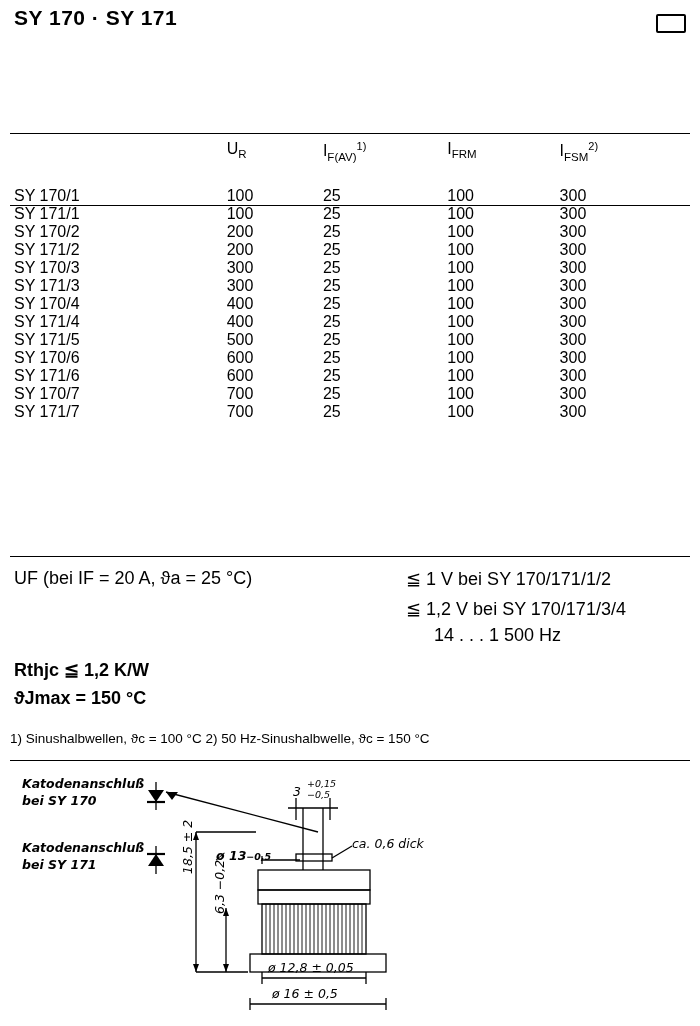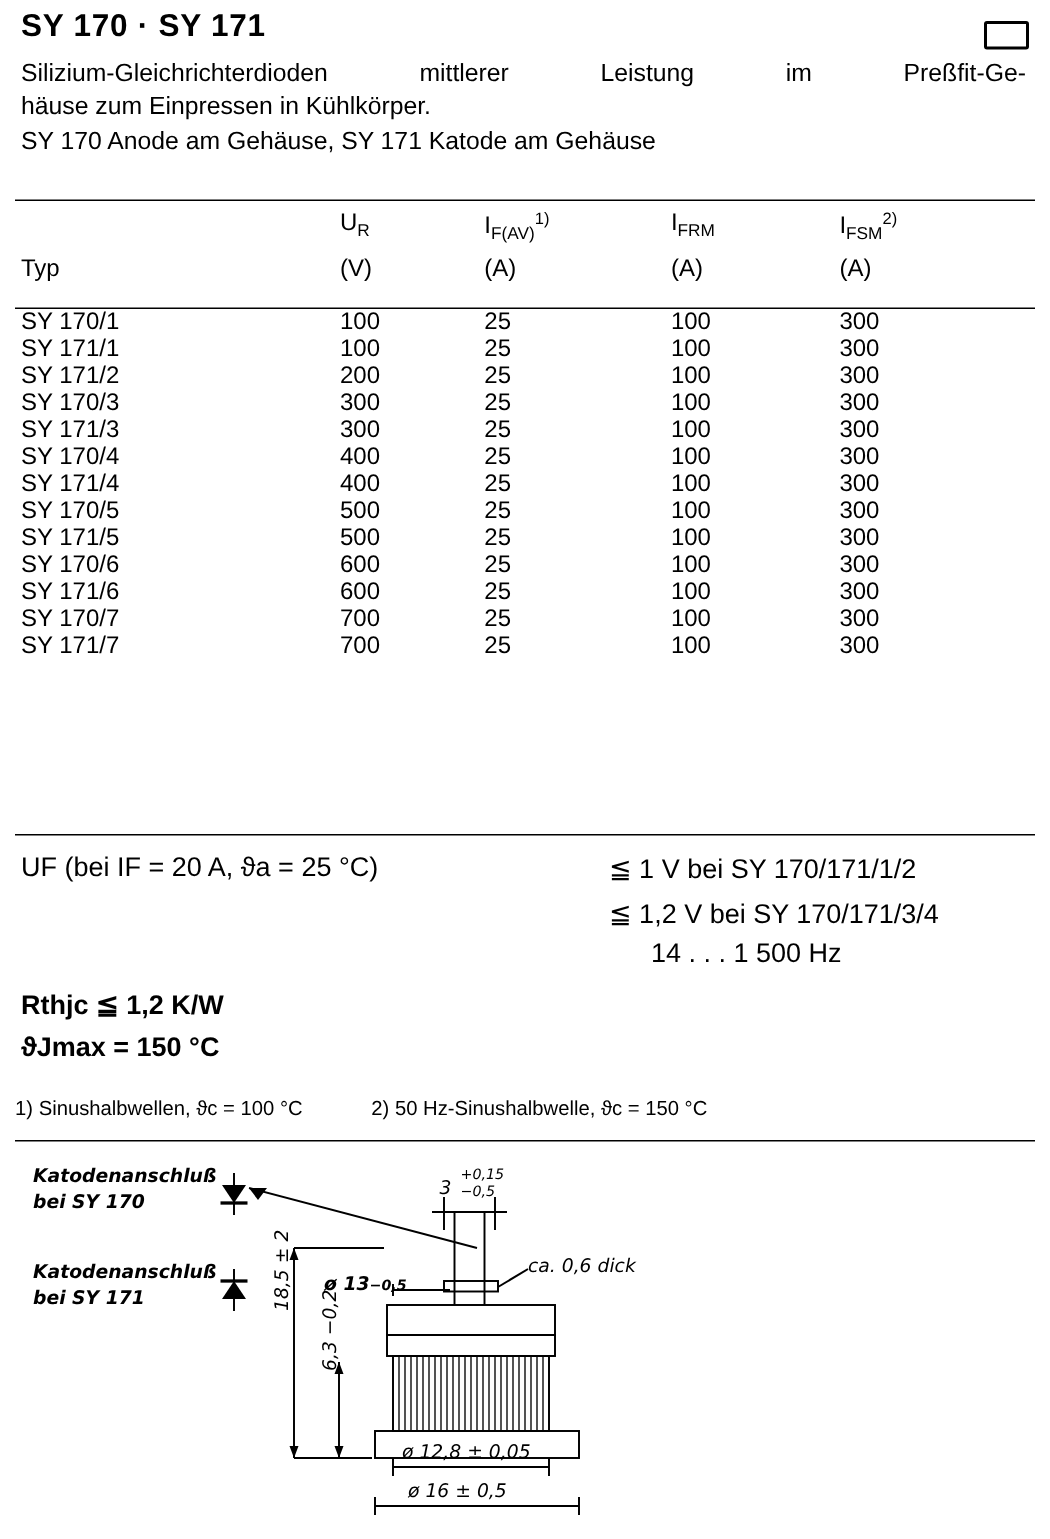--- a/index.html
+++ b/index.html
@@ -107,21 +107,21 @@
   .pleft { position: absolute; left: 4px; top: 0; }
   .pright { position: absolute; left: 396px; top: 0; }
   .pright2 { position: absolute; left: 424px; top: 0; }
   .note {
     position: absolute;
     left: 10px;
     top: 731px;
     width: 680px;
     font-size: 13.5px;
   }
-  .note .n2 { margin-left: 42px; }
+  .note .n2 { }
   
   .drawing {
     position: absolute;
     left: 0;
     top: 762px;
     width: 700px;
     height: 332px;
   }
   .lbl {
     position: absolute;
@@ -136,25 +136,20 @@
 </head>
 <body>
 
 <div class="page">
 
   <div class="title-row">
     <div class="doc-title">SY 170 · SY 171</div>
     <div class="pkg-icon"></div>
   </div>
 
-  <div class="desc">
-    <p class="just">Silizium-Gleichrichterdioden mittlerer Leistung im Preßfit-Ge-</p>
-    <p>häuse zum Einpressen in Kühlkörper.</p>
-    <p>SY 170 Anode am Gehäuse, SY 171 Katode am Gehäuse</p>
-  </div>
 
   <div class="rule" style="top:133px;"></div>
   <div class="rule" style="top:205px;"></div>
   <div class="rule" style="top:556px;"></div>
 
   <table class="tbl">
     <tbody>
       <tr class="hdr-sym">
         <td class="col-typ" style="height:30px;"></td>
         <td class="col-ur">
@@ -163,46 +158,46 @@
         <td class="col-ifav">
           <span>I</span><span class="sub">F(AV)</span><span class="sup">1)</span>
         </td>
         <td class="col-ifrm">
           <span>I</span><span class="sub">FRM</span>
         </td>
         <td class="col-ifsm">
           <span>I</span><span class="sub">FSM</span><span class="sup">2)</span>
         </td>
       </tr>
-      <tr class="hdr-unit">
-        <td class="col-typ">Typ</td>
-        <td class="col-ur">(V)</td>
-        <td class="col-ifav">(A)</td>
-        <td class="col-ifrm">(A)</td>
-        <td class="col-ifsm">(A)</td>
-      </tr>
       <tr style="height:16px;">
           <td colspan="5"></td>
         </tr>
 
       <tr>
         <td class="row-td col-typ">SY 170/1</td>
         <td class="row-td col-ur">100</td>
         <td class="row-td col-ifav">25</td>
         <td class="row-td col-ifrm">100</td>
         <td class="row-td col-ifsm">300</td>
       </tr>
       <tr>
         <td class="row-td col-typ">SY 171/1</td>
         <td class="row-td col-ur">100</td>
         <td class="row-td col-ifav">25</td>
         <td class="row-td col-ifrm">100</td>
         <td class="row-td col-ifsm">300</td>
       </tr>
       <tr>
+        <td class="row-td col-typ">SY 170/2</td>
+        <td class="row-td col-ur">200</td>
+        <td class="row-td col-ifav">25</td>
+        <td class="row-td col-ifrm">100</td>
+        <td class="row-td col-ifsm">300</td>
+      </tr>
+      <tr>
         <td class="row-td col-typ">SY 171/2</td>
         <td class="row-td col-ur">200</td>
         <td class="row-td col-ifav">25</td>
         <td class="row-td col-ifrm">100</td>
         <td class="row-td col-ifsm">300</td>
       </tr>
       <tr>
         <td class="row-td col-typ bold">SY 170/3</td>
         <td class="row-td col-ur">300</td>
         <td class="row-td col-ifav">25</td>
@@ -219,27 +214,20 @@
       <tr>
         <td class="row-td col-typ bold">SY 170/4</td>
         <td class="row-td col-ur">400</td>
         <td class="row-td col-ifav">25</td>
         <td class="row-td col-ifrm">100</td>
         <td class="row-td col-ifsm">300</td>
       </tr>
       <tr>
         <td class="row-td col-typ">SY 171/4</td>
         <td class="row-td col-ur">400</td>
-        <td class="row-td col-ifav">25</td>
-        <td class="row-td col-ifrm">100</td>
-        <td class="row-td col-ifsm">300</td>
-      </tr>
-      <tr>
-        <td class="row-td col-typ">SY 170/5</td>
-        <td class="row-td col-ur">500</td>
         <td class="row-td col-ifav">25</td>
         <td class="row-td col-ifrm">100</td>
         <td class="row-td col-ifsm">300</td>
       </tr>
       <tr>
         <td class="row-td col-typ">SY 171/5</td>
         <td class="row-td col-ur">500</td>
         <td class="row-td col-ifav">25</td>
         <td class="row-td col-ifrm">100</td>
         <td class="row-td col-ifsm">300</td>

